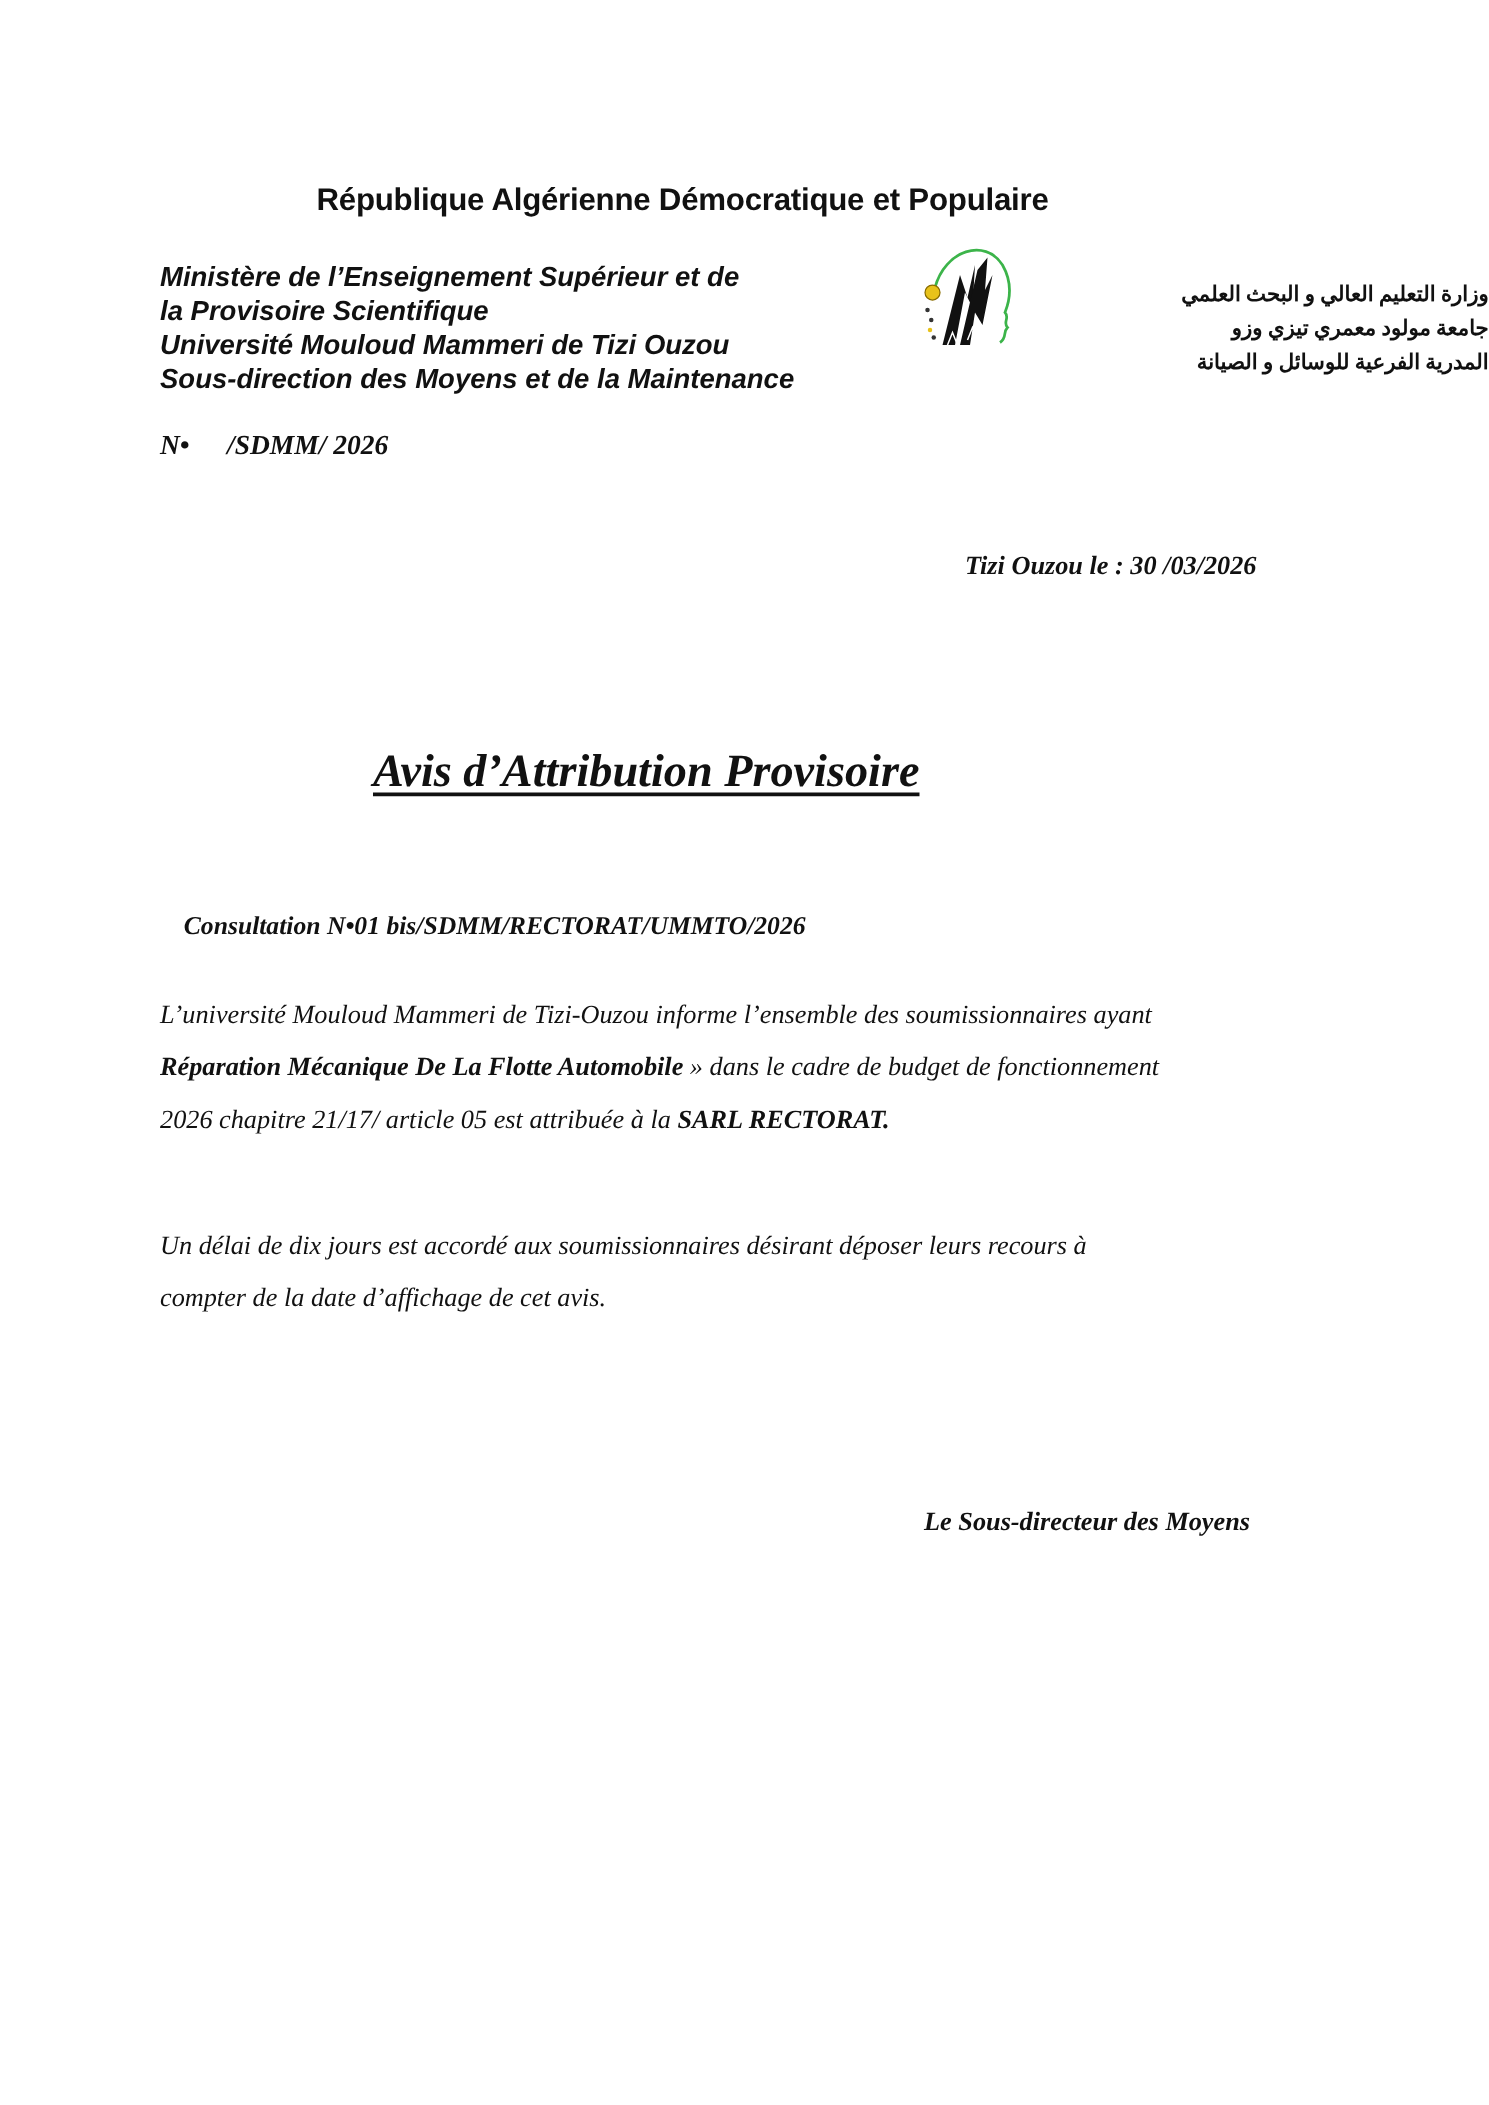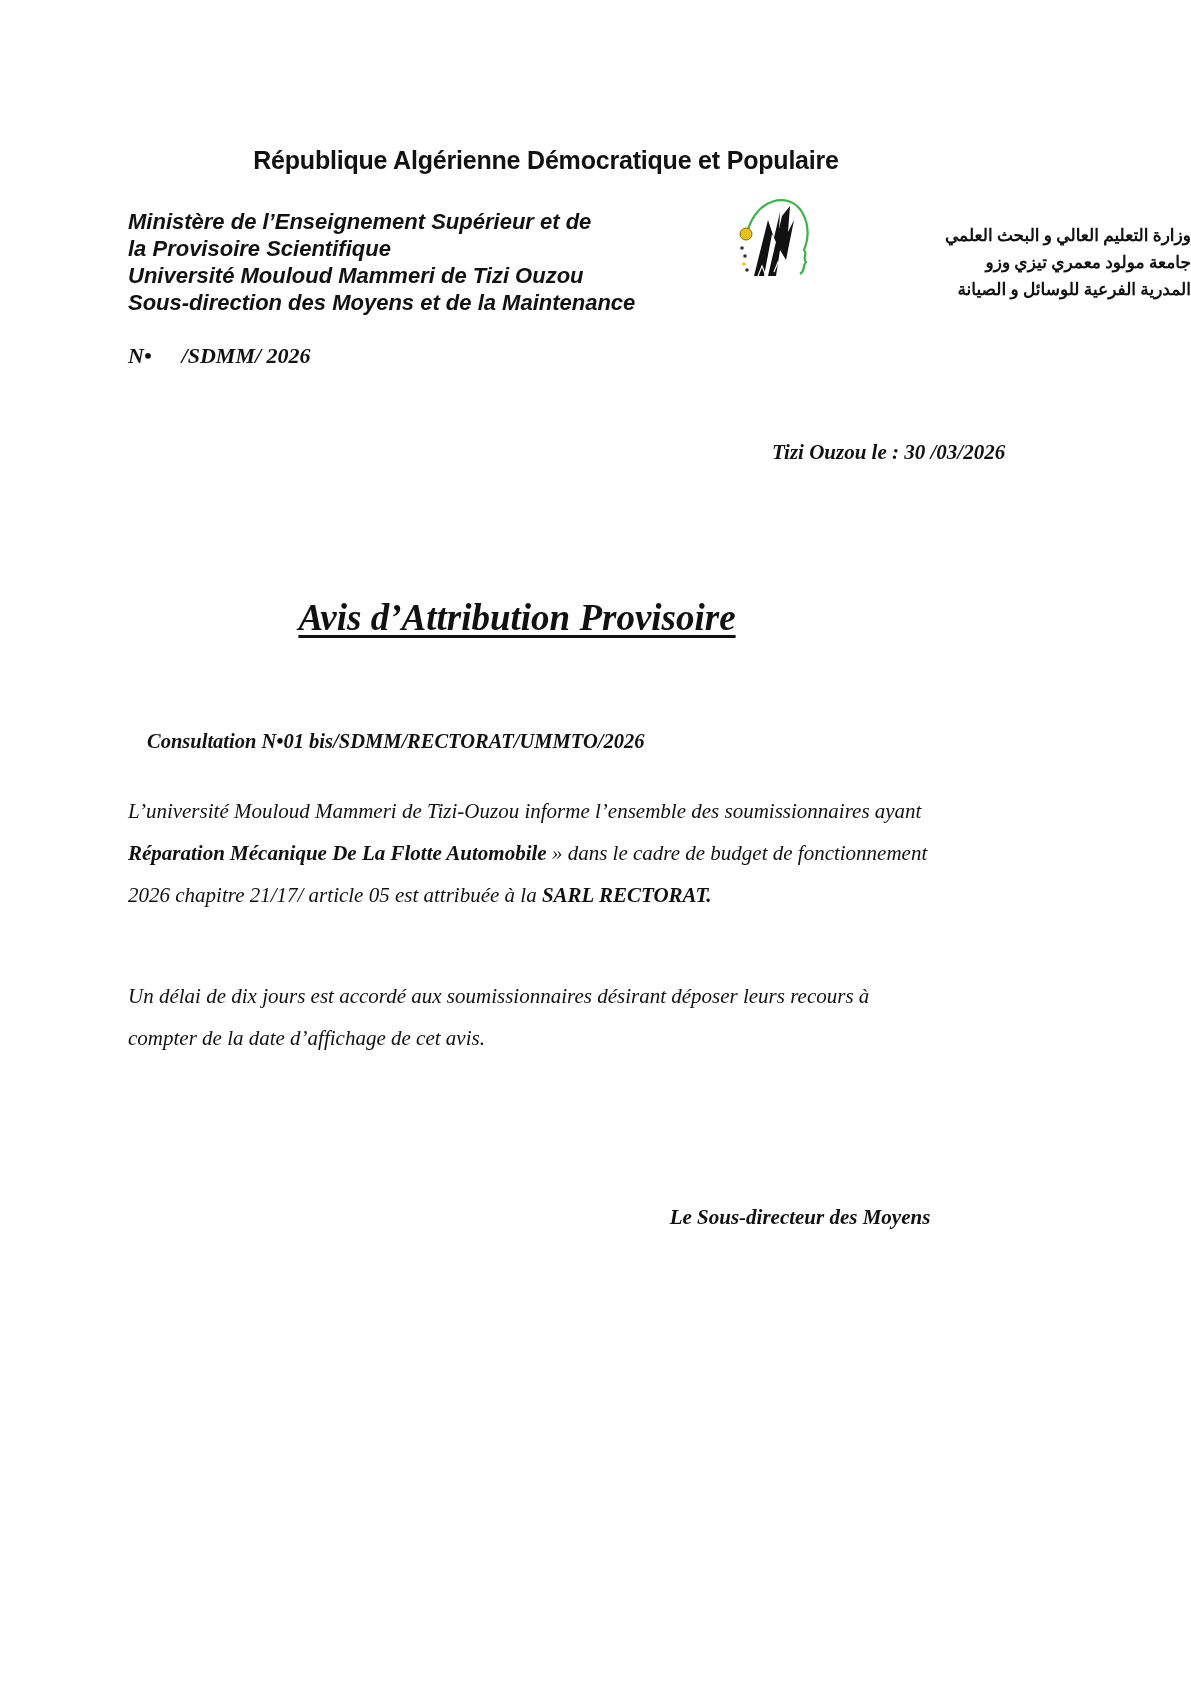--- a/index.html
+++ b/index.html
@@ -106,21 +106,21 @@
       white-space: normal;
       font-family: "Liberation Serif", serif;
       font-style: italic;
       font-size: 21px;
       line-height: 42px;
     }
     .delay-text .line { white-space: nowrap; display: block; }
 
     .signature {
       left: 600px; width: 400px; top: 1192px;
-      text-align: center;
+      text-align: right;
       font-family: "Liberation Serif", serif;
       font-style: italic;
       font-weight: bold;
       font-size: 21px;
       line-height: 51px;
     }
     .signature div { white-space: nowrap; }
   </style>
 </head>
 <body>

